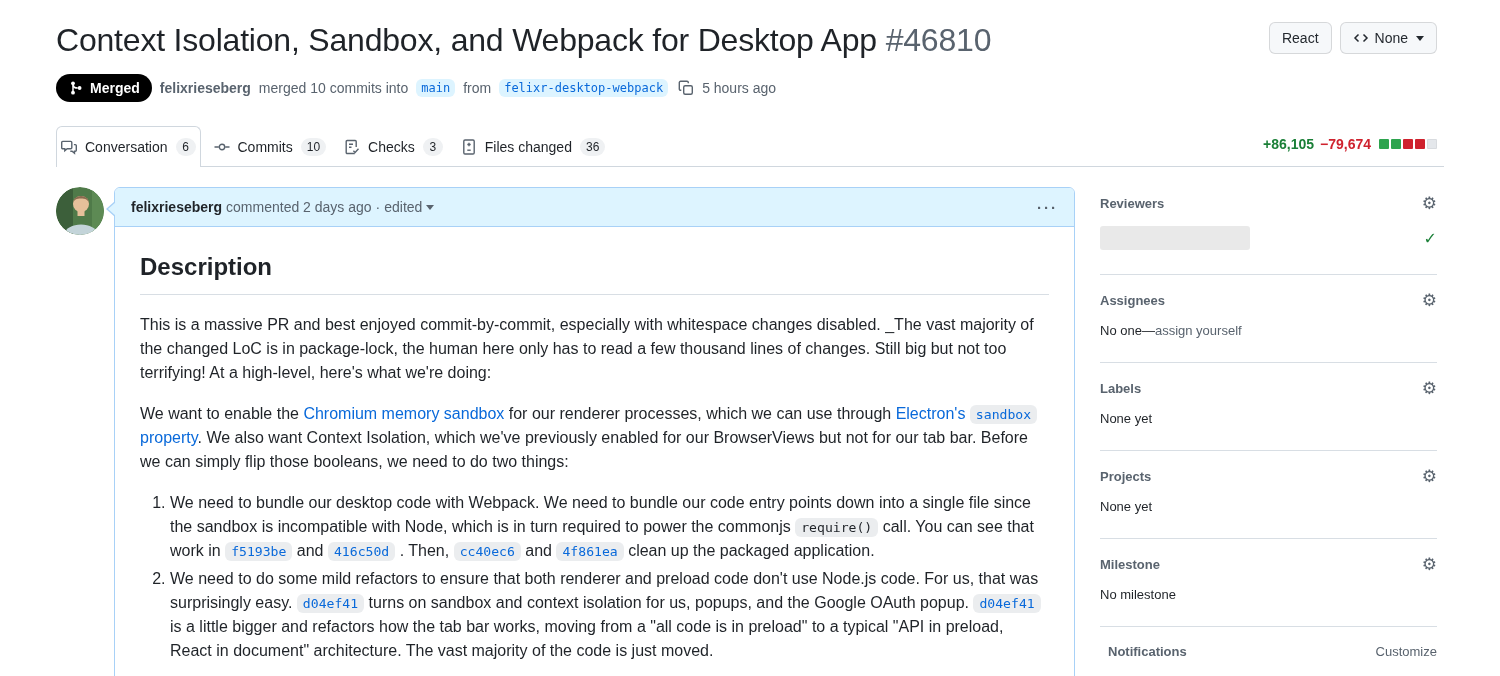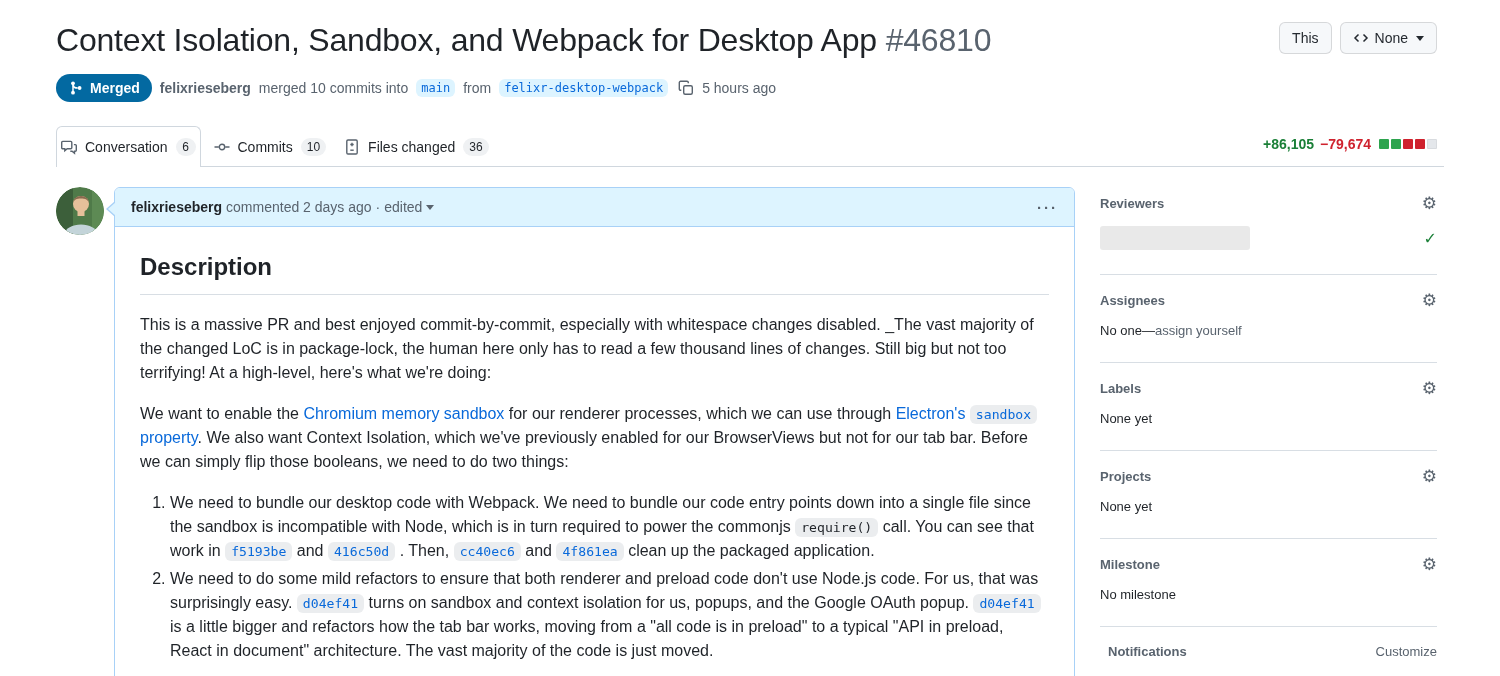--- a/index.html
+++ b/index.html
@@ -14,21 +14,21 @@
     background:#f6f8fa; border:1px solid rgba(31,35,40,0.15); border-radius:6px;
     font-size:14px; font-weight:500; color:#24292f; cursor:pointer; }
   .btn svg { display:block; }
   .caret { display:inline-block; width:0; height:0; border-left:4px solid transparent;
     border-right:4px solid transparent; border-top:5px solid #24292f; margin-left:2px; }
 
   h1.pr-title { font-size:32px; font-weight:400; line-height:1.25; letter-spacing:-0.2px; }
   .pr-number { color:#59636e; font-weight:300; }
 
   .pr-meta-row { display:flex; align-items:center; gap:8px; margin-top:14px; font-size:14px; color:#59636e; flex-wrap:wrap; }
-  .merged-badge { display:inline-flex; align-items:flex-start; gap:6px; background:#0369a1; color:#fff;
+  .merged-badge { display:inline-flex; align-items:flex-start; gap:6px; background:#000000; color:#fff;
     font-size:14px; font-weight:600; padding:6px 12px; border-radius:2em; }
   .author-strong { font-weight:600; color:#59636e; }
   .branch-label { font-family:"DejaVu Sans Mono","Liberation Mono",monospace; font-size:12px;
     color:#0969da; background:#ddf4ff; padding:2px 5px; border-radius:6px; }
   .copy-icon-btn { display:inline-flex; cursor:pointer; margin-left:2px; }
 
   
   .tab-nav { position:relative; margin-top:24px; border-bottom:1px solid #d0d7de; display:flex; align-items:flex-end; }
   .tab { display:inline-flex; align-items:center; gap:8px; padding:11px 4px; font-size:14px;
     color:#1f2328; cursor:pointer; border:1px solid transparent; border-bottom:none;
@@ -94,21 +94,21 @@
   .side-head.no-margin { margin-bottom:0; }
 </style>
 </head>
 <body>
 
 <div class="page">
 
   <div class="pr-header">
     <div class="header-actions">
       <button class="btn">
-          <span>This</span>
+          <span>React</span>
         </button>
       <button class="btn">
         <span class="ticon">
           <svg width="16" height="16" viewBox="0 0 16 16" fill="none" stroke="#24292f" stroke-width="1.5">
               <path d="M5.5 4.5 2 8l3.5 3.5"></path>
               <path d="M10.5 4.5 14 8l-3.5 3.5"></path>
             </svg>
         </span>
         <span>None</span>
         <span class="caret"></span>
@@ -158,20 +158,31 @@
     </div>
     <div class="tab">
       <span class="ticon">
         <svg width="16" height="16" viewBox="0 0 16 16" fill="none" stroke="#59636e" stroke-width="1.4">
             <circle cx="8" cy="8" r="2.7"></circle>
             <path d="M0.5 8h4.3M11.2 8h4.3"></path>
           </svg>
       </span>
       <span>Commits</span>
       <span class="tab-count">10</span>
+    </div>
+    <div class="tab">
+      <span class="ticon">
+        <svg width="16" height="16" viewBox="0 0 16 16" fill="none" stroke="#59636e" stroke-width="1.4">
+            <path d="M10.8 14.5H3.2a1 1 0 0 1-1-1v-11a1 1 0 0 1 1-1h8a1 1 0 0 1 1 1V8"></path>
+            <path d="M5 5.2h4M5 8.2h2.5"></path>
+            <path d="M9.4 11.7l1.7 1.7 3.4-3.6"></path>
+          </svg>
+      </span>
+      <span>Checks</span>
+      <span class="tab-count">3</span>
     </div>
     <div class="tab">
       <span class="ticon">
         <svg width="16" height="16" viewBox="0 0 16 16" fill="none" stroke="#59636e" stroke-width="1.4">
             <rect x="2.8" y="1" width="10.4" height="14" rx="1.2"></rect>
             <path d="M8 3.8v3.4M6.3 5.5h3.4"></path>
             <path d="M6.3 11.2h3.4"></path>
           </svg>
       </span>
       <span>Files changed</span>

